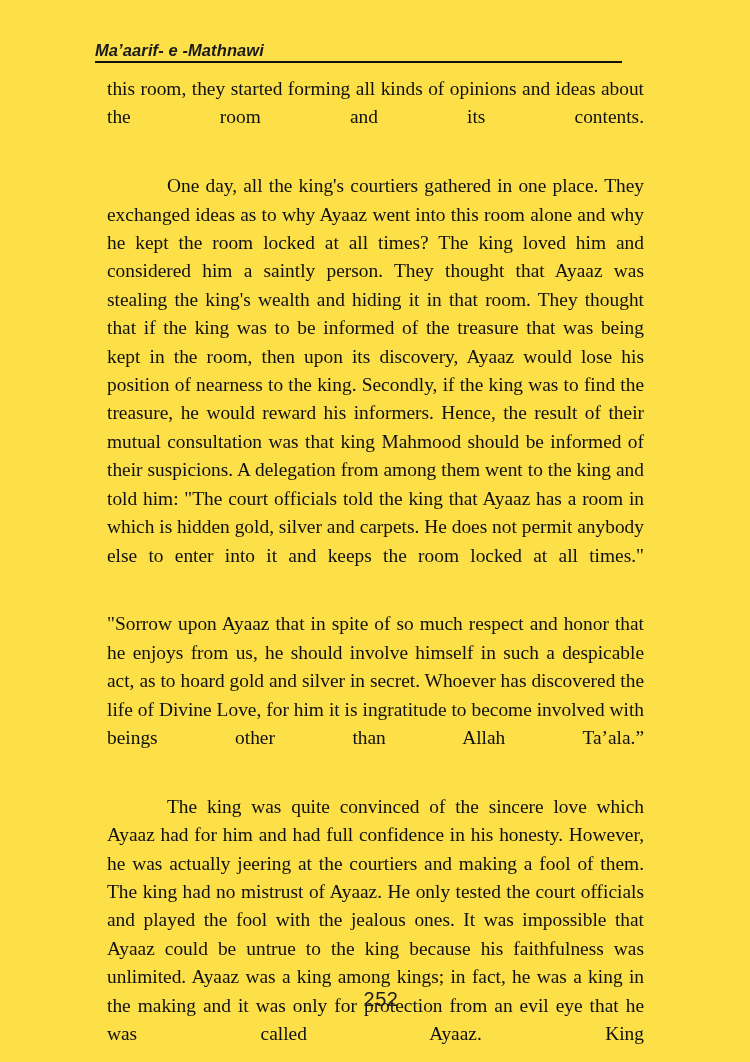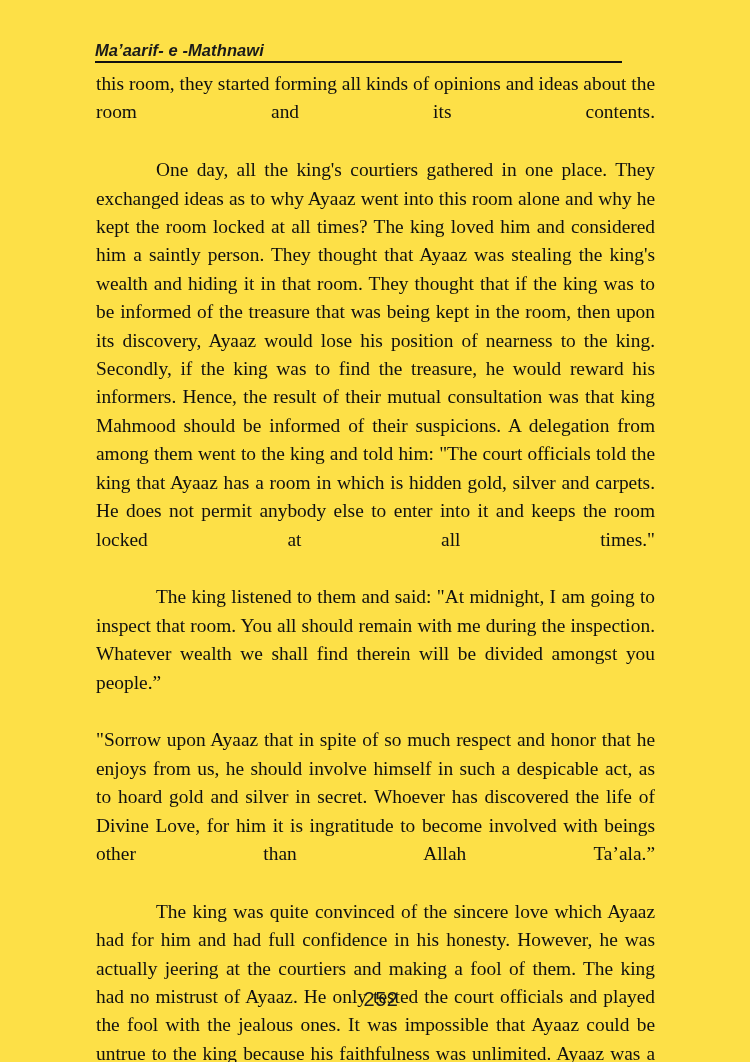--- a/index.html
+++ b/index.html
@@ -43,21 +43,21 @@
     font-family: "Liberation Serif", "DejaVu Serif", serif;
     font-size: 19.4px;
     line-height: 28.4px;
     color: #101010;
     text-align: justify;
     text-justify: inter-word;
     -webkit-hyphens: none;
     hyphens: none;
   }
   .body-text p {
-    margin: 1px;
+    margin: 12px;
     text-align: justify;
   }
   .body-text p.indented {
     text-indent: 60px;
   }
   .body-text p.flush {
     text-indent: 0;
   }
   
   .body-text p::after {
@@ -85,21 +85,20 @@
 
   <div class="content">
 
     <div class="running-header">Ma’aarif- e -Mathnawi</div>
 
     <div class="header-rule"></div>
 
     <div class="body-text">
       <p class="flush">this room, they started forming all kinds of opinions and ideas about the room and its contents.</p>
       <p class="indented">One day, all the king's courtiers gathered in one place. They exchanged ideas as to why Ayaaz went into this room alone and why he kept the room locked at all times? The king loved him and considered him a saintly person. They thought that Ayaaz was stealing the king's wealth and hiding it in that room. They thought that if the king was to be informed of the treasure that was being kept in the room, then upon its discovery, Ayaaz would lose his position of nearness to the king. Secondly, if the king was to find the treasure, he would reward his informers. Hence, the result of their mutual consultation was that king Mahmood should be informed of their suspicions. A delegation from among them went to the king and told him: "The court officials told the king that Ayaaz has a room in which is hidden gold, silver and carpets. He does not permit anybody else to enter into it and keeps the room locked at all times."</p>
-      <p class="indented">The king listened to them and said: "At midnight, I am going to inspect that room. You all should remain with me during the inspection. Whatever wealth we shall find therein will be divided amongst you people.”</p>
       <p class="flush">"Sorrow upon Ayaaz that in spite of so much respect and honor that he enjoys from us, he should involve himself in such a despicable act, as to hoard gold and silver in secret. Whoever has discovered the life of Divine Love, for him it is ingratitude to become involved with beings other than Allah Ta’ala.”</p>
       <p class="indented">The king was quite convinced of the sincere love which Ayaaz had for him and had full confidence in his honesty. However, he was actually jeering at the courtiers and making a fool of them. The king had no mistrust of Ayaaz. He only tested the court officials and played the fool with the jealous ones. It was impossible that Ayaaz could be untrue to the king because his faithfulness was unlimited. Ayaaz was a king among kings; in fact, he was a king in the making and it was only for protection from an evil eye that he was called Ayaaz. King</p>
     </div>
 
   </div>
 
   <div class="page-number">252</div>
 
 </div>
 

